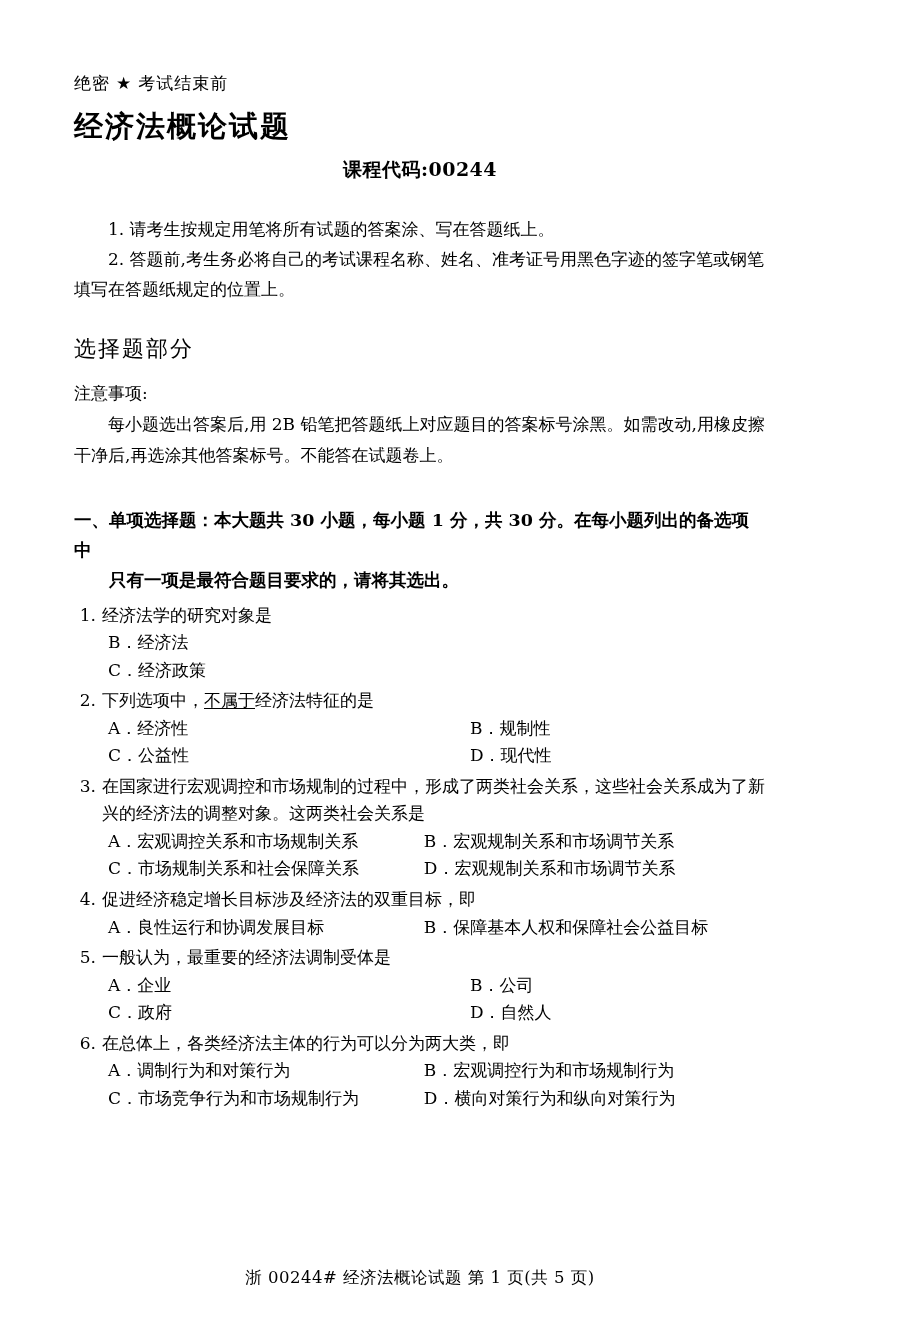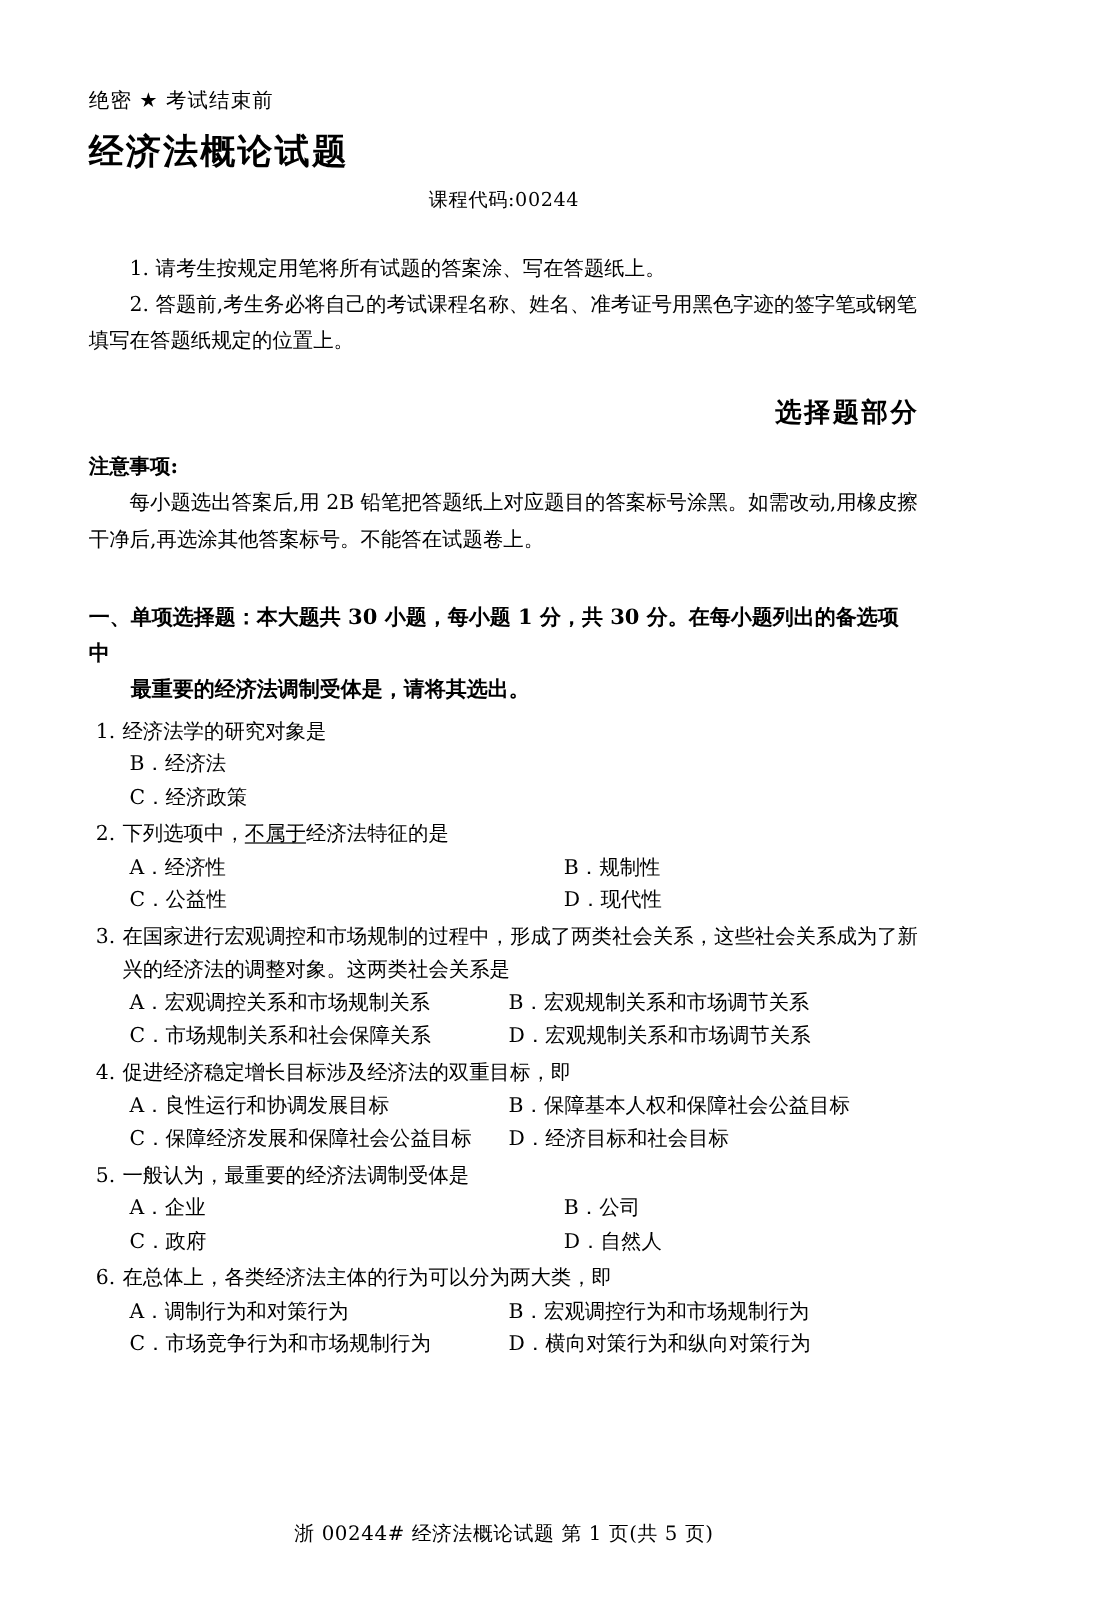--- a/index.html
+++ b/index.html
@@ -40,47 +40,47 @@
   }
   .doc-subtitle {
     text-align: left;
     font-size: 29px;
     font-weight: bold;
     margin: 8px 0 4px 0;
     letter-spacing: 2px;
   }
   .course-code {
     text-align: center;
-    font-size: 16px;
-    font-weight: normal;
+    font-size: 19px;
+    font-weight: bold;
     margin: 10px 0 16px 0;
     letter-spacing: 0.5px;
   }
 
   .instructions {
     margin-top: 32px;
     font-size: 17px;
     line-height: 1.75;
   }
   .instructions p {
     margin: 0;
     text-indent: 2em;
   }
 
   .section-heading {
-    text-align: right;
+    text-align: left;
     font-size: 22px;
-    font-weight: bold;
+    font-weight: normal;
     margin: 30px 0 18px 0;
     letter-spacing: 2px;
   }
 
   .notice-label {
     font-size: 17px;
-    font-weight: bold;
+    font-weight: normal;
     margin: 12px 0 4px 0;
   }
   .notice-body {
     font-size: 17px;
     line-height: 1.8;
     text-indent: 2em;
     margin: 0;
   }
 
   .part-heading {
@@ -173,21 +173,21 @@
     <p>2. 答题前,考生务必将自己的考试课程名称、姓名、准考证号用黑色字迹的签字笔或钢笔填写在答题纸规定的位置上。</p>
   </div>
 
   <div class="section-heading">选择题部分</div>
 
   <div class="notice-label">注意事项:</div>
   <p class="notice-body">每小题选出答案后,用 2B 铅笔把答题纸上对应题目的答案标号涂黑。如需改动,用橡皮擦干净后,再选涂其他答案标号。不能答在试题卷上。</p>
 
   <div class="part-heading">
     <span>一、单项选择题：本大题共 30 小题，每小题 1 分，共 30 分。在每小题列出的备选项中</span>
-    <span class="cont">最重要的经济法调制受体是，请将其选出。</span>
+    <span class="cont">只有一项是最符合题目要求的，请将其选出。</span>
   </div>
 
   <div class="q-list">
 
     <div class="question">
       <div class="q-stem">
         <span class="q-num">1.</span>
         <span class="q-text">经济法学的研究对象是</span>
       </div>
       <div class="opts">
@@ -237,24 +237,20 @@
     <div class="question">
       <div class="q-stem">
         <span class="q-num">4.</span>
         <span class="q-text">促进经济稳定增长目标涉及经济法的双重目标，即</span>
       </div>
       <div class="opts">
         <div class="opt-row opt-wide">
           <span class="opt opt-left">A．良性运行和协调发展目标</span>
           <span class="opt opt-right">B．保障基本人权和保障社会公益目标</span>
         </div>
-        <div class="opt-row opt-wide">
-          <span class="opt opt-left">C．保障经济发展和保障社会公益目标</span>
-          <span class="opt opt-right">D．经济目标和社会目标</span>
-        </div>
       </div>
     </div>
 
     <div class="question">
       <div class="q-stem">
         <span class="q-num">5.</span>
         <span class="q-text">一般认为，最重要的经济法调制受体是</span>
       </div>
       <div class="opts">
         <div class="opt-row">

